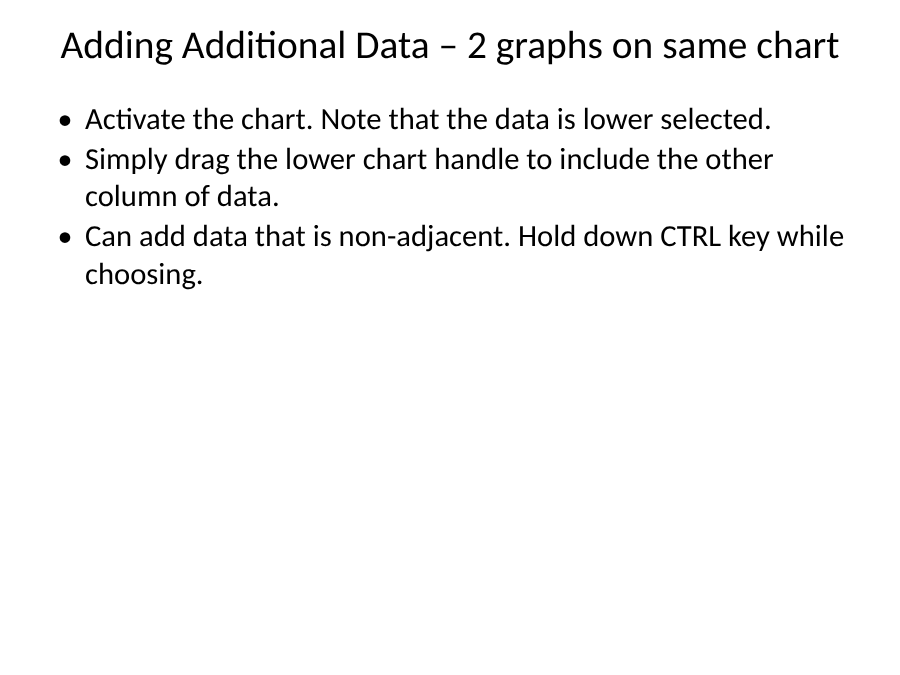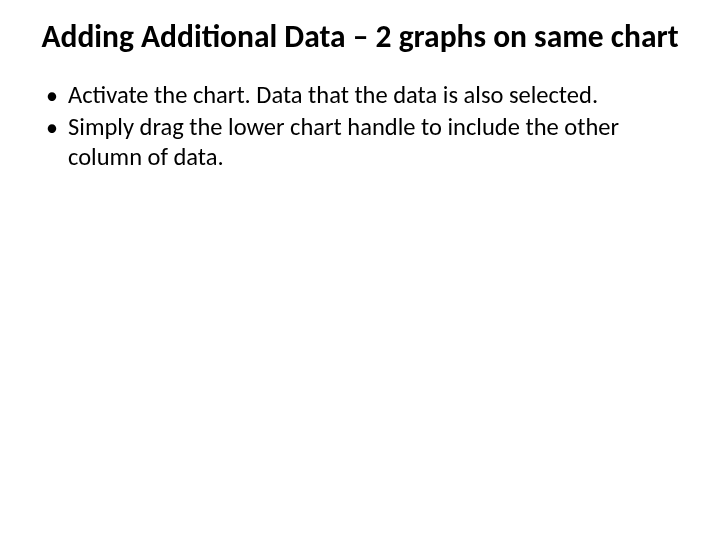--- a/index.html
+++ b/index.html
@@ -6,21 +6,21 @@
     body {
       width: 720px;
       height: 540px;
       background: #fff;
       font-family: Calibri, "Segoe UI", Arial, sans-serif;
       color: #000;
       padding: 18px 38px 0 38px;
     }
     .title {
       font-size: 31.5px;
-      font-weight: 700;
+      font-weight: 400;
       text-align: center;
       line-height: 1.18;
       margin-bottom: 26px;
       letter-spacing: 0;
     }
     .bullets {
       list-style: none;
       padding-left: 8px;
     }
     .bullets li {
@@ -38,15 +38,16 @@
       font-size: 24px;
       line-height: 1.22;
     }
   </style>
 </head>
 <body>
 
 <h1 class="title">Adding Additional Data – 2 graphs on same chart</h1>
 
 <ul class="bullets">
-  <li>Activate the chart.  Data that the data is also selected.</li>
+  <li>Activate the chart.  Note that the data is lower selected.</li>
   <li>Simply drag the lower chart handle to include the other column of data.</li>
+  <li>Can add data that is non-adjacent. Hold down CTRL key while choosing.</li>
 </ul>
 
 </body></html>

